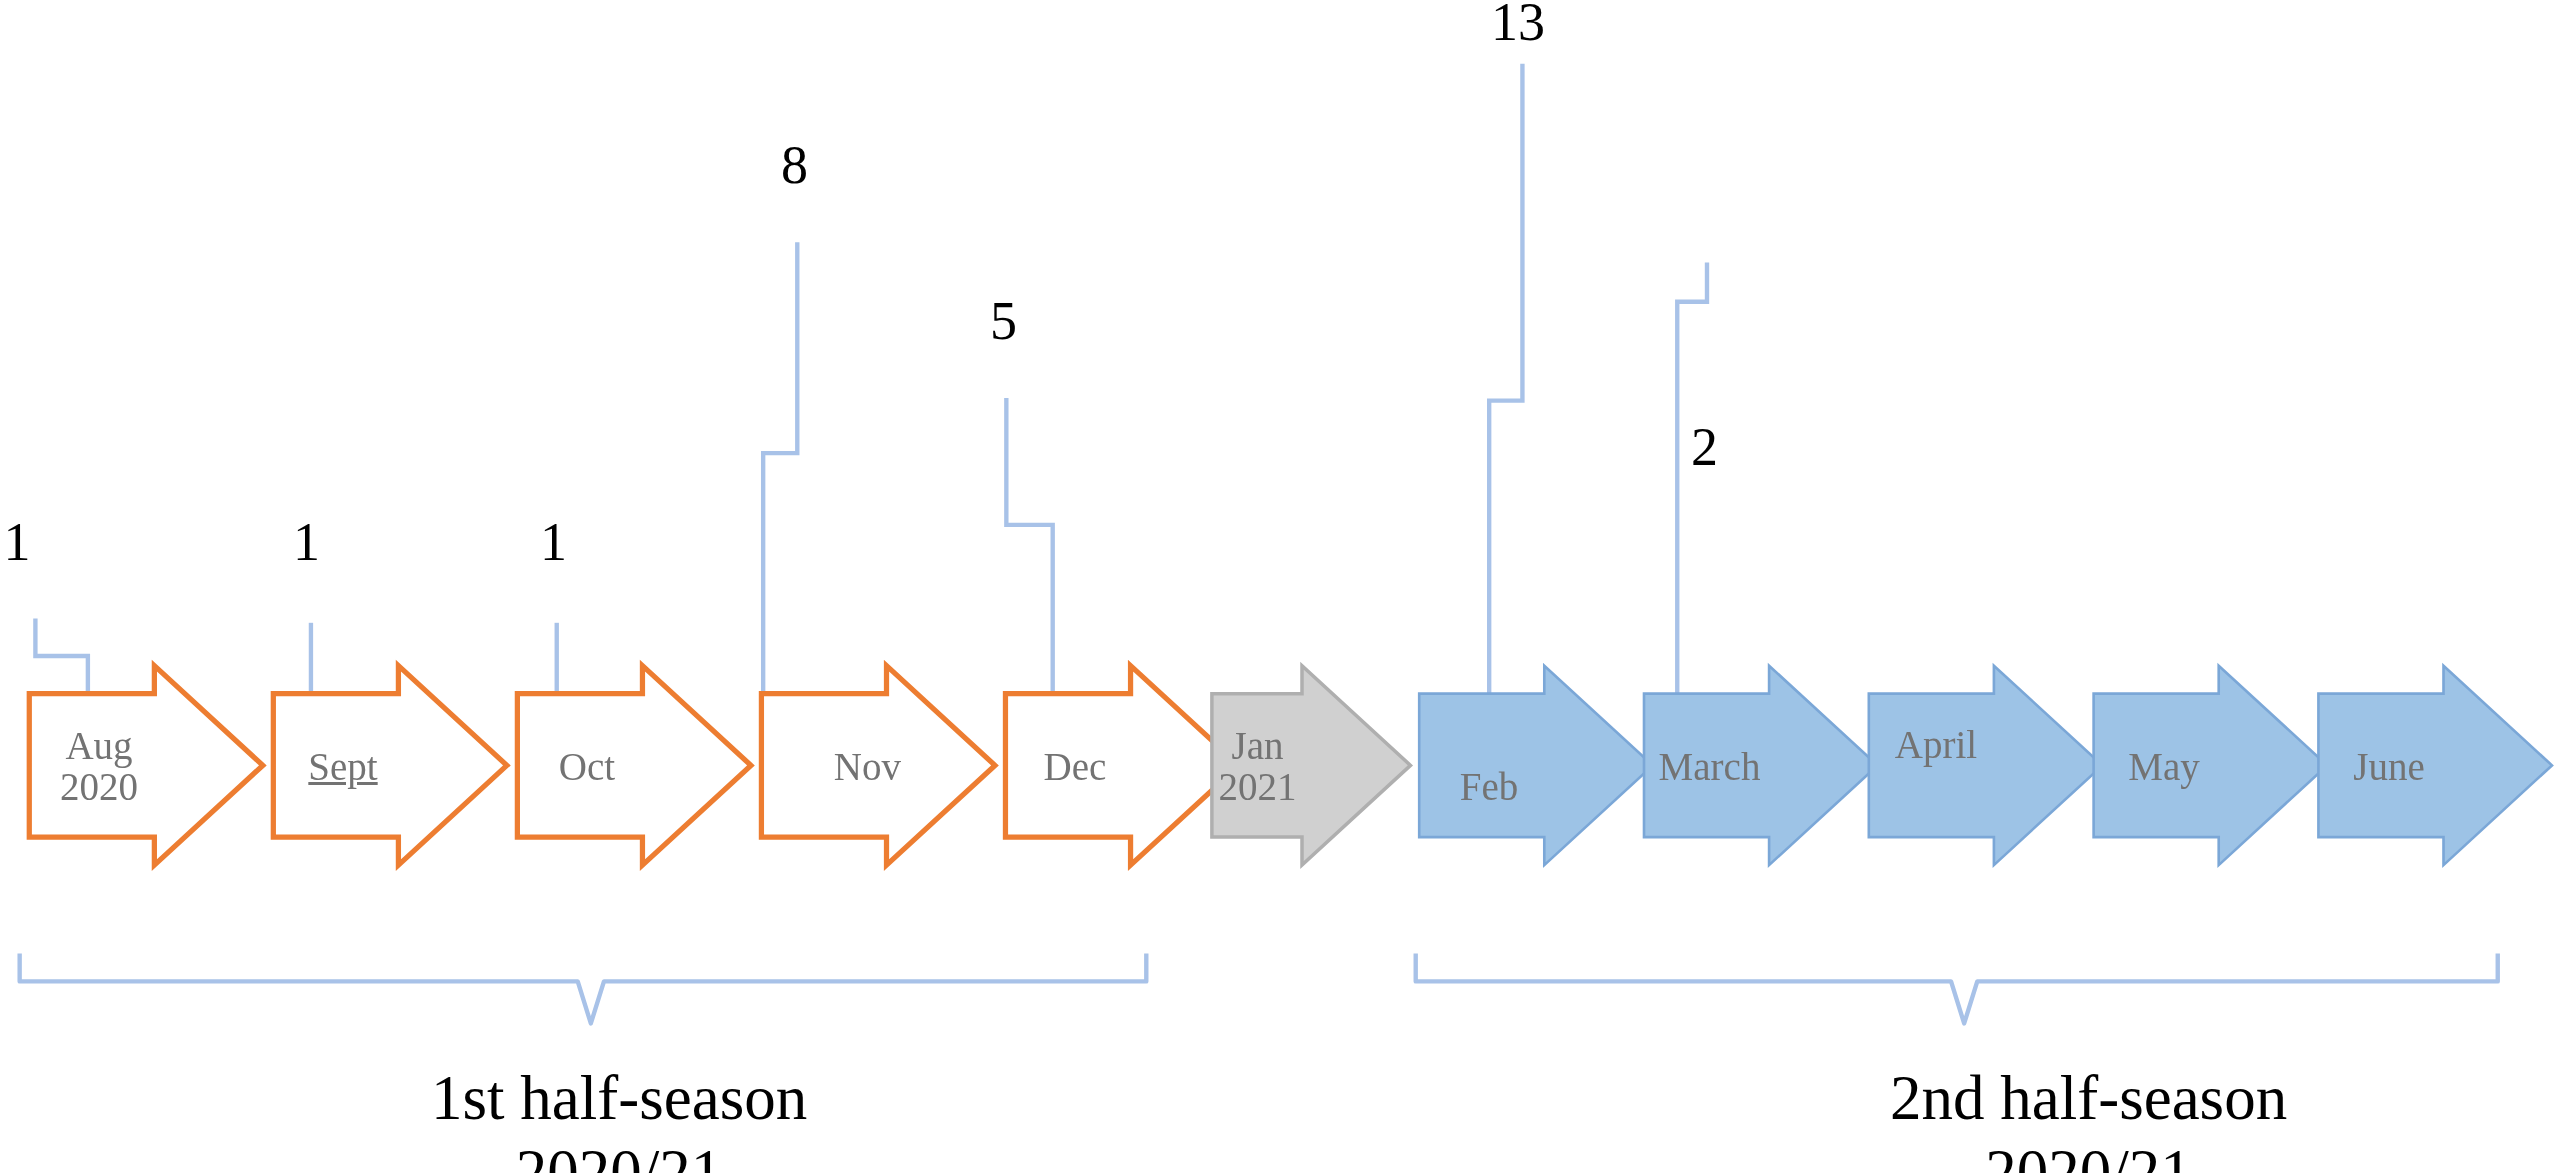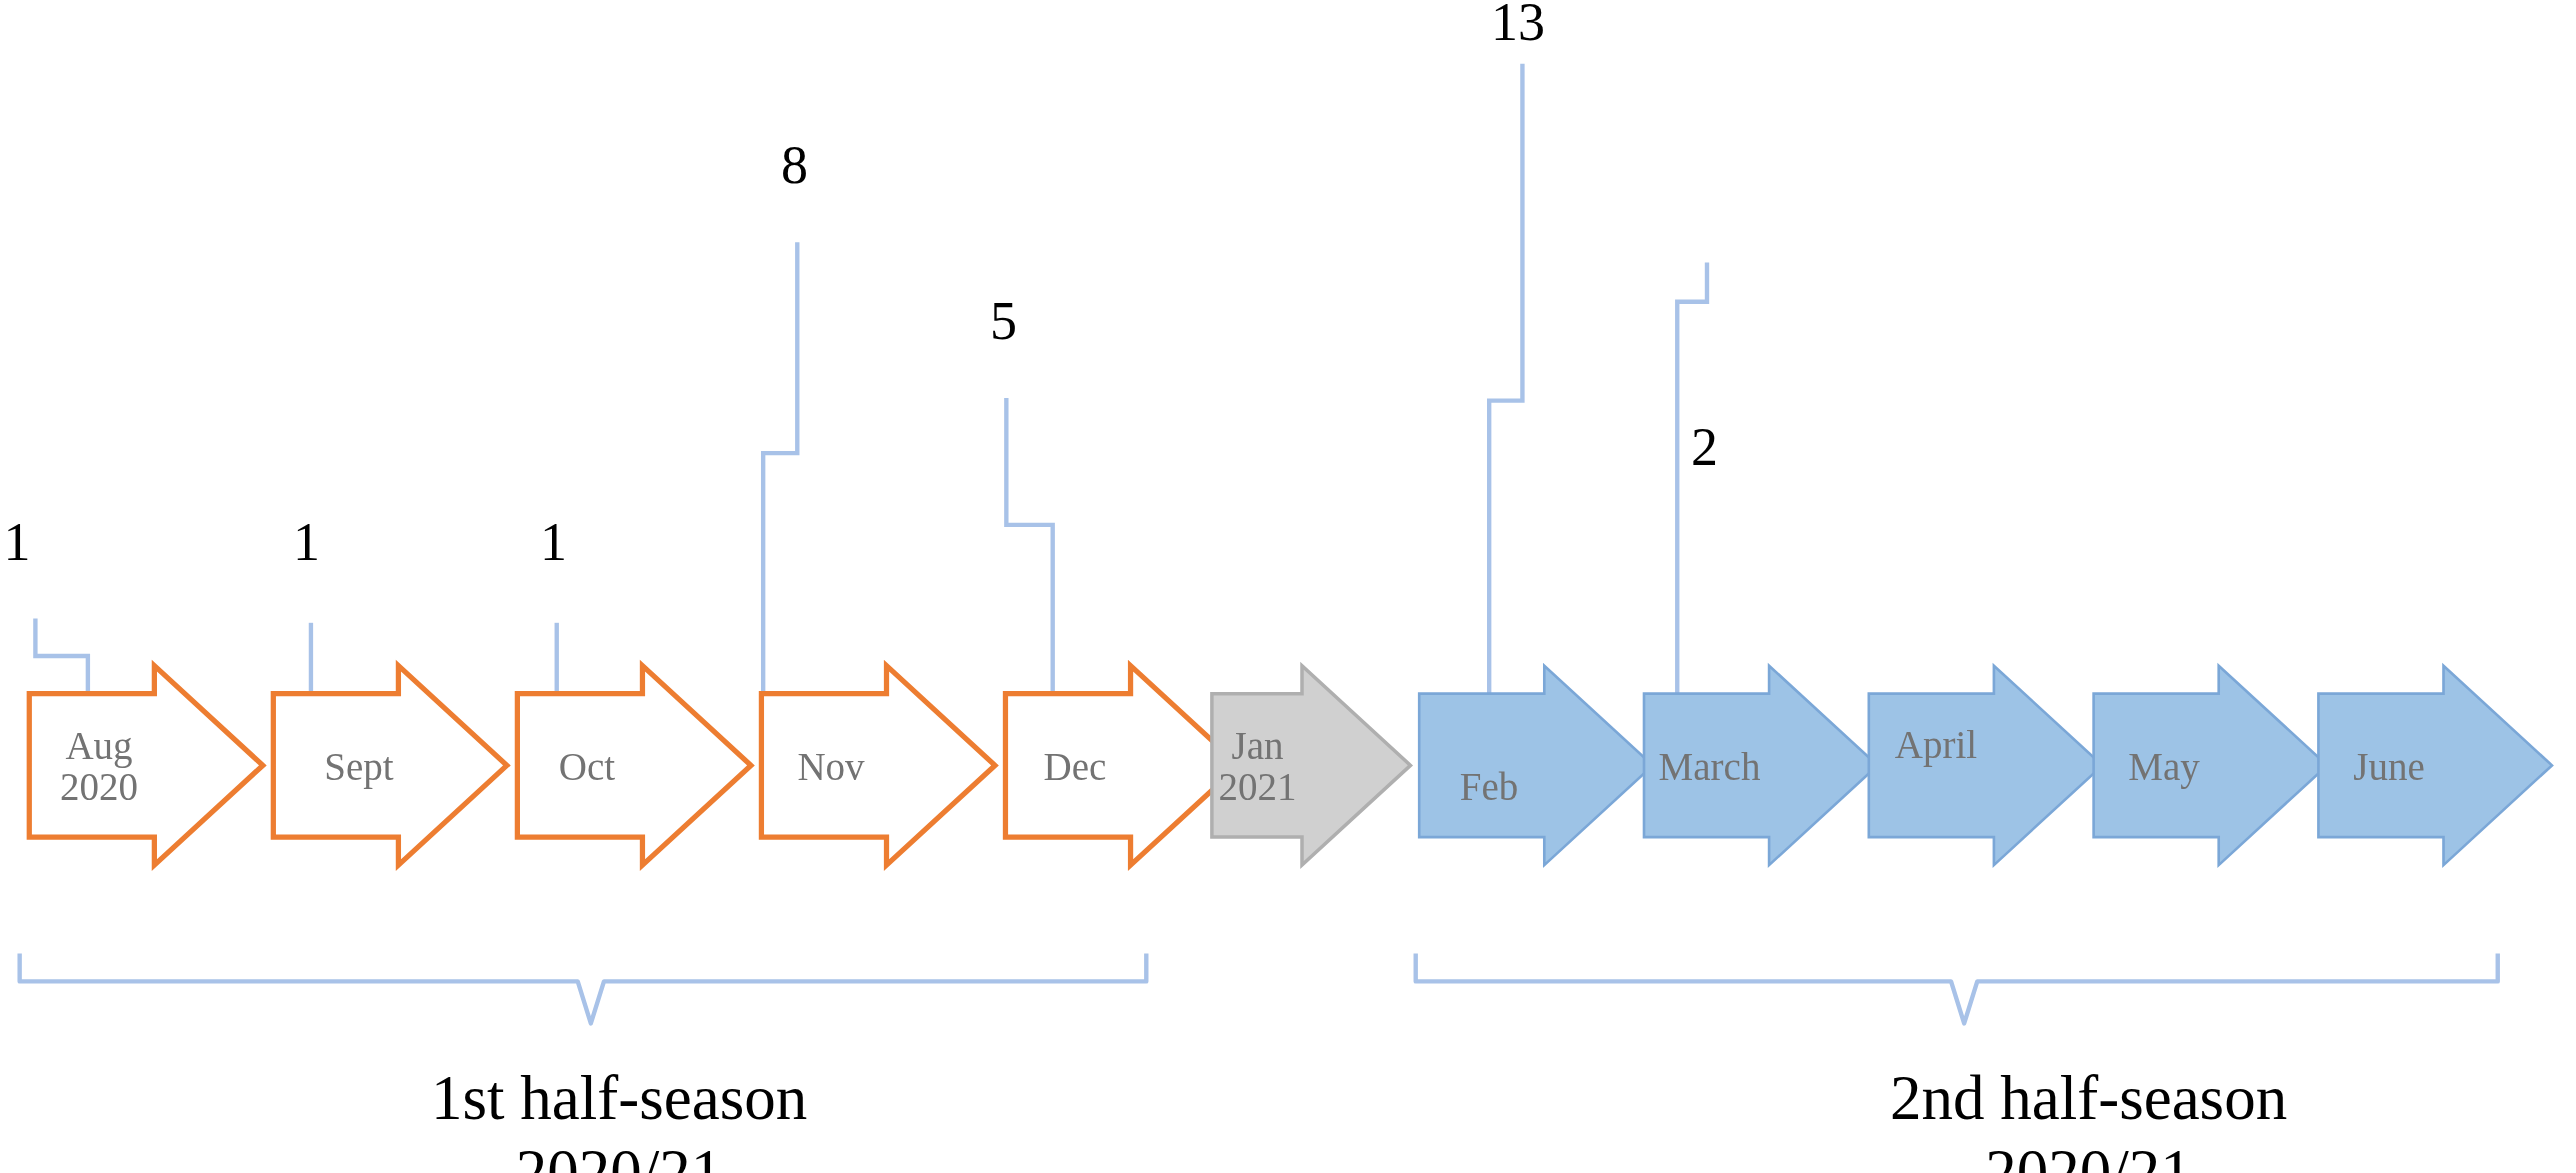--- a/index.html
+++ b/index.html
@@ -116,23 +116,23 @@
   <div class="count-label" style="left:3.5px; top:515px;">1</div>
   <div class="count-label" style="left:293px; top:515px;">1</div>
   <div class="count-label" style="left:540px; top:515px;">1</div>
   <div class="count-label" style="left:781px; top:138px;">8</div>
   <div class="count-label" style="left:990px; top:294px;">5</div>
   <div class="count-label" style="left:1491px; top:-5.2px;">13</div>
   <div class="count-label" style="left:1691px; top:420px;">2</div>
 
   <div class="arrow-text" style="left:29px; top:725px; width:140px;">Aug
 2020</div>
-  <div class="arrow-text" style="left:289px; top:746px; width:140px;">Sept</div>
+  <div class="arrow-text" style="left:273px; top:746px; width:140px;text-decoration:underline;">Sept</div>
   <div class="arrow-text" style="left:517px; top:746px; width:140px;">Oct</div>
-  <div class="arrow-text" style="left:761px; top:746px; width:140px;">Nov</div>
+  <div class="arrow-text" style="left:761px; top:746px; width:140px;text-align:right;">Nov</div>
   <div class="arrow-text" style="left:1005px; top:746px; width:140px;">Dec</div>
   <div class="arrow-text" style="left:1203px; top:725px; width:109px;text-align:center;">Jan
 2021</div>
   <div class="arrow-text" style="left:1419px; top:766px; width:140px;">Feb</div>
   <div class="arrow-text" style="left:1635px; top:746px; width:149px;">March</div>
   <div class="arrow-text" style="left:1864px; top:724px; width:144px;">April</div>
   <div class="arrow-text" style="left:2094px; top:746px; width:140px;">May</div>
   <div class="arrow-text" style="left:2319px; top:746px; width:140px;">June</div>
 
   <div class="bracket-caption" style="left:431px; top:1061px;">1st half-season

